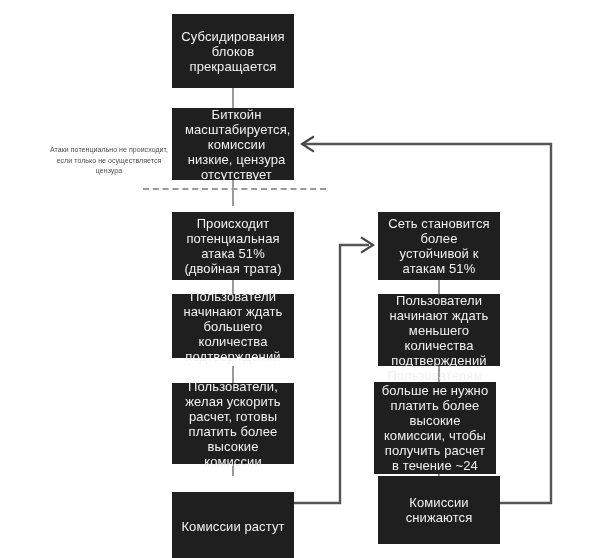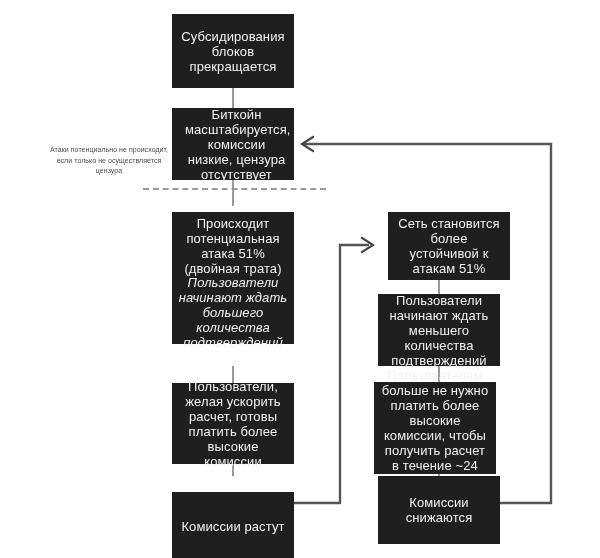--- a/index.html
+++ b/index.html
@@ -94,33 +94,33 @@
   </div>
 
   <div class="node" style="left:172px; top:108px; width:122px; height:72px;padding-left:13px;">
     <span>Биткойн масштабируется, комиссии низкие, цензура отсутствует</span>
   </div>
 
   <div class="node" style="left:172px; top:212px; width:122px; height:68px;">
     <span>Происходит потенциальная атака 51% (двойная трата)</span>
   </div>
 
-  <div class="node" style="left:172px; top:280px; width:122px; height:64px;font-style:italic;">
+  <div class="node" style="left:172px; top:294px; width:122px; height:64px;">
     <span>Пользователи начинают ждать большего количества подтверждений</span>
   </div>
 
   <div class="node" style="left:172px; top:383px; width:122px; height:81px;">
     <span>Пользователи, желая ускорить расчет, готовы платить более высокие комиссии</span>
   </div>
 
   <div class="node" style="left:172px; top:476px; width:122px; height:68px;margin-top:16px;">
     <span>Комиссии растут</span>
   </div>
 
-  <div class="node" style="left:378px; top:212px; width:122px; height:68px;margin-left:10px;">
+  <div class="node" style="left:378px; top:212px; width:122px; height:68px;">
     <span>Сеть становится более устойчивой к атакам 51%</span>
   </div>
 
   <div class="node" style="left:378px; top:294px; width:122px; height:72px;">
     <span>Пользователи начинают ждать меньшего количества подтверждений</span>
   </div>
 
   <div class="node" style="left:374px; top:382px; width:122px; height:92px;">
     <span>Пользователям больше не нужно платить более высокие комиссии, чтобы получить расчет в течение ~24 часов</span>
   </div>

